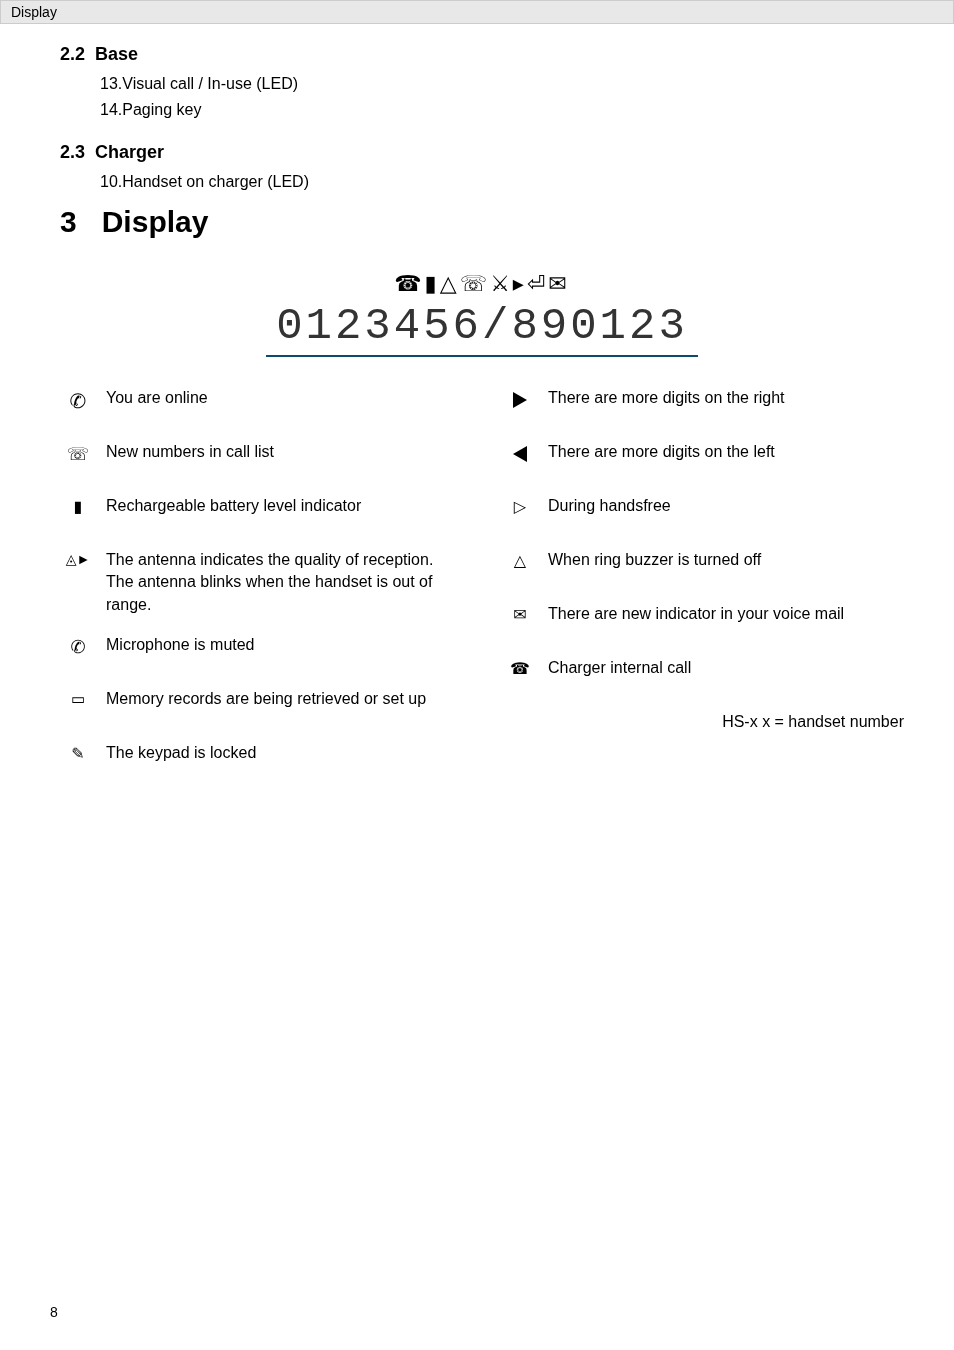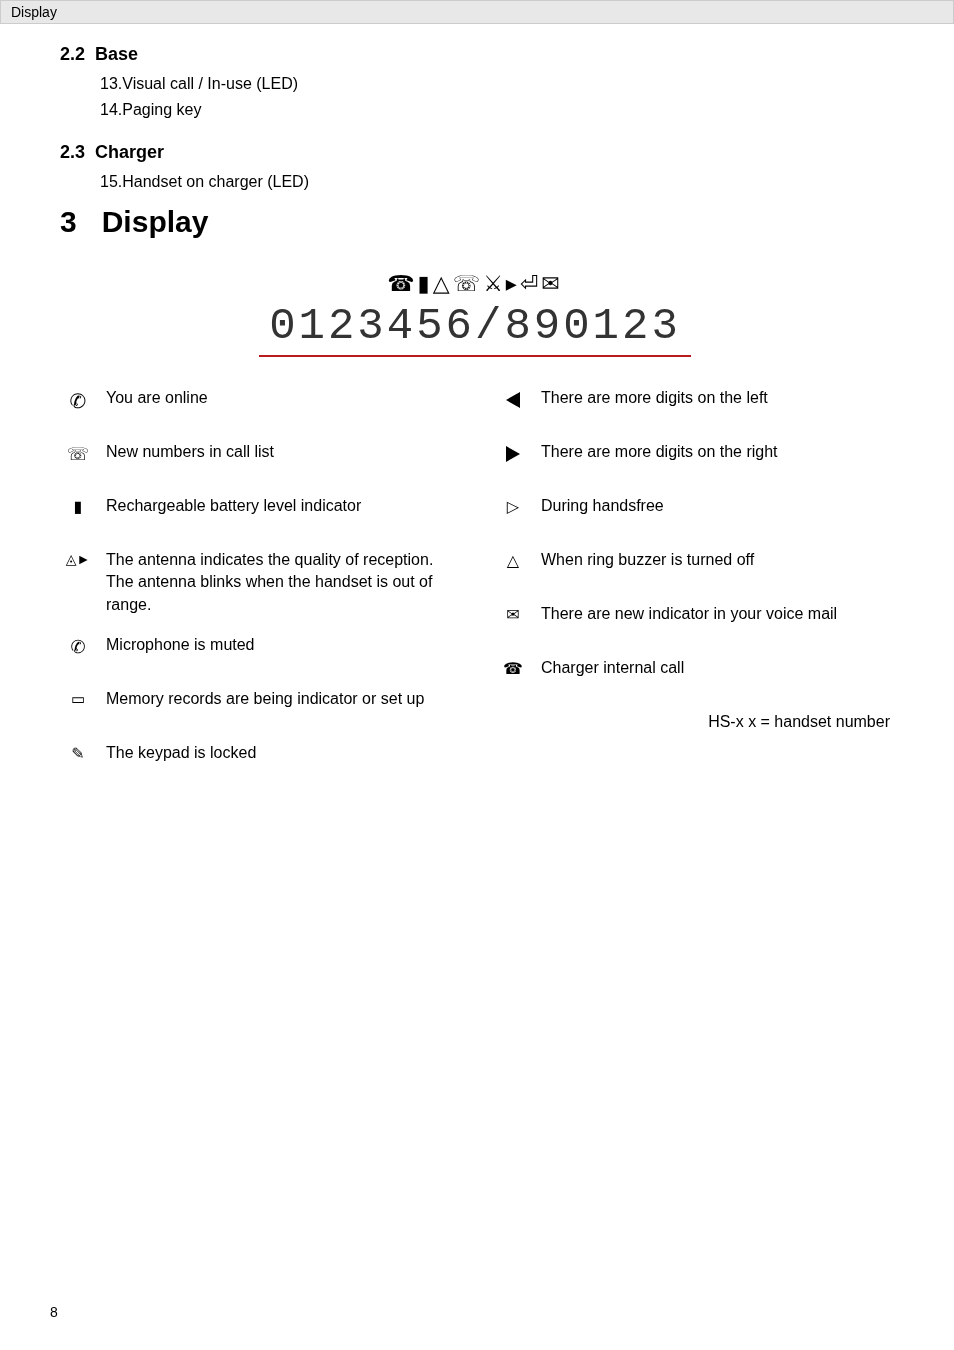--- a/index.html
+++ b/index.html
@@ -12,21 +12,21 @@
       color: #000;
       padding: 0;
     }
     .top-bar {
       background: #e8e8e8;
       border: 1px solid #ccc;
       padding: 3px 10px;
       font-size: 14px;
     }
     .content {
-      padding: 20px 64px 20px 60px;
+      padding: 20px 50px 20px 60px;
     }
     .section-22 {
       margin-bottom: 20px;
     }
     .section-heading-sm {
       font-size: 18px;
       font-weight: bold;
       margin-bottom: 6px;
     }
     .section-list {
@@ -87,21 +87,21 @@
       left: 50px;
       font-size: 14px;
     }
     
     .segmented-digits {
       font-size: 44px;
       font-family: 'Courier New', monospace;
       letter-spacing: 3px;
       color: #333;
       margin-top: 2px;
-      border-bottom: 2px solid #b91c1c;
+      border-bottom: 2px solid #0c4a6e;
       padding: 0 10px 4px 10px;
     }
     .top-icons-bar {
       font-size: 22px;
       letter-spacing: 3px;
       margin-bottom: 2px;
     }
     .filled-arrow-left {
       display: inline-block;
       width: 0;
@@ -138,21 +138,21 @@
       <div>13.Visual call / In-use (LED)</div>
       <div>14.Paging key</div>
     </div>
   </div>
 
   <div class="section-23">
     <div class="section-heading-sm">
       <span>2.3</span>&nbsp;&nbsp;<span>Charger</span>
     </div>
     <div class="section-list">
-      <div>15.Handset on charger (LED)</div>
+      <div>10.Handset on charger (LED)</div>
     </div>
   </div>
 
   <div class="section-3-heading">
     <span>3</span>&nbsp;&nbsp;&nbsp;<span>Display</span>
   </div>
 
   <div class="display-icons-container">
     <div class="top-icons-bar">
       
@@ -187,47 +187,47 @@
         <div class="desc-text">The antenna indicates the quality of reception. The antenna blinks when the handset is out of range.</div>
       </div>
 
       <div class="desc-item">
         <div class="desc-icon" style="font-size:18px;">✆</div>
         <div class="desc-text">Microphone is muted</div>
       </div>
 
       <div class="desc-item">
         <div class="desc-icon" style="font-size:15px;">▭</div>
-        <div class="desc-text">Memory records are being indicator or set up</div>
+        <div class="desc-text">Memory records are being retrieved or set up</div>
       </div>
 
       <div class="desc-item">
         <div class="desc-icon" style="font-size:16px;">✎</div>
         <div class="desc-text">The keypad is locked</div>
       </div>
 
     </div>
 
     <div class="right-col">
+
+      <div class="desc-item">
+        <div class="desc-icon">
+          <span class="filled-arrow-right"></span>
+        </div>
+        <div class="desc-text">There are more digits on the right</div>
+      </div>
 
       <div class="desc-item">
         <div class="desc-icon">
           <span class="filled-arrow-left"></span>
         </div>
         <div class="desc-text">There are more digits on the left</div>
       </div>
 
       <div class="desc-item">
-        <div class="desc-icon">
-          <span class="filled-arrow-right"></span>
-        </div>
-        <div class="desc-text">There are more digits on the right</div>
-      </div>
-
-      <div class="desc-item">
         <div class="desc-icon" style="font-size:16px;">▷</div>
         <div class="desc-text">During handsfree</div>
       </div>
 
       <div class="desc-item">
         <div class="desc-icon" style="font-size:16px;">△</div>
         <div class="desc-text">When ring buzzer is turned off</div>
       </div>
 
       <div class="desc-item">

